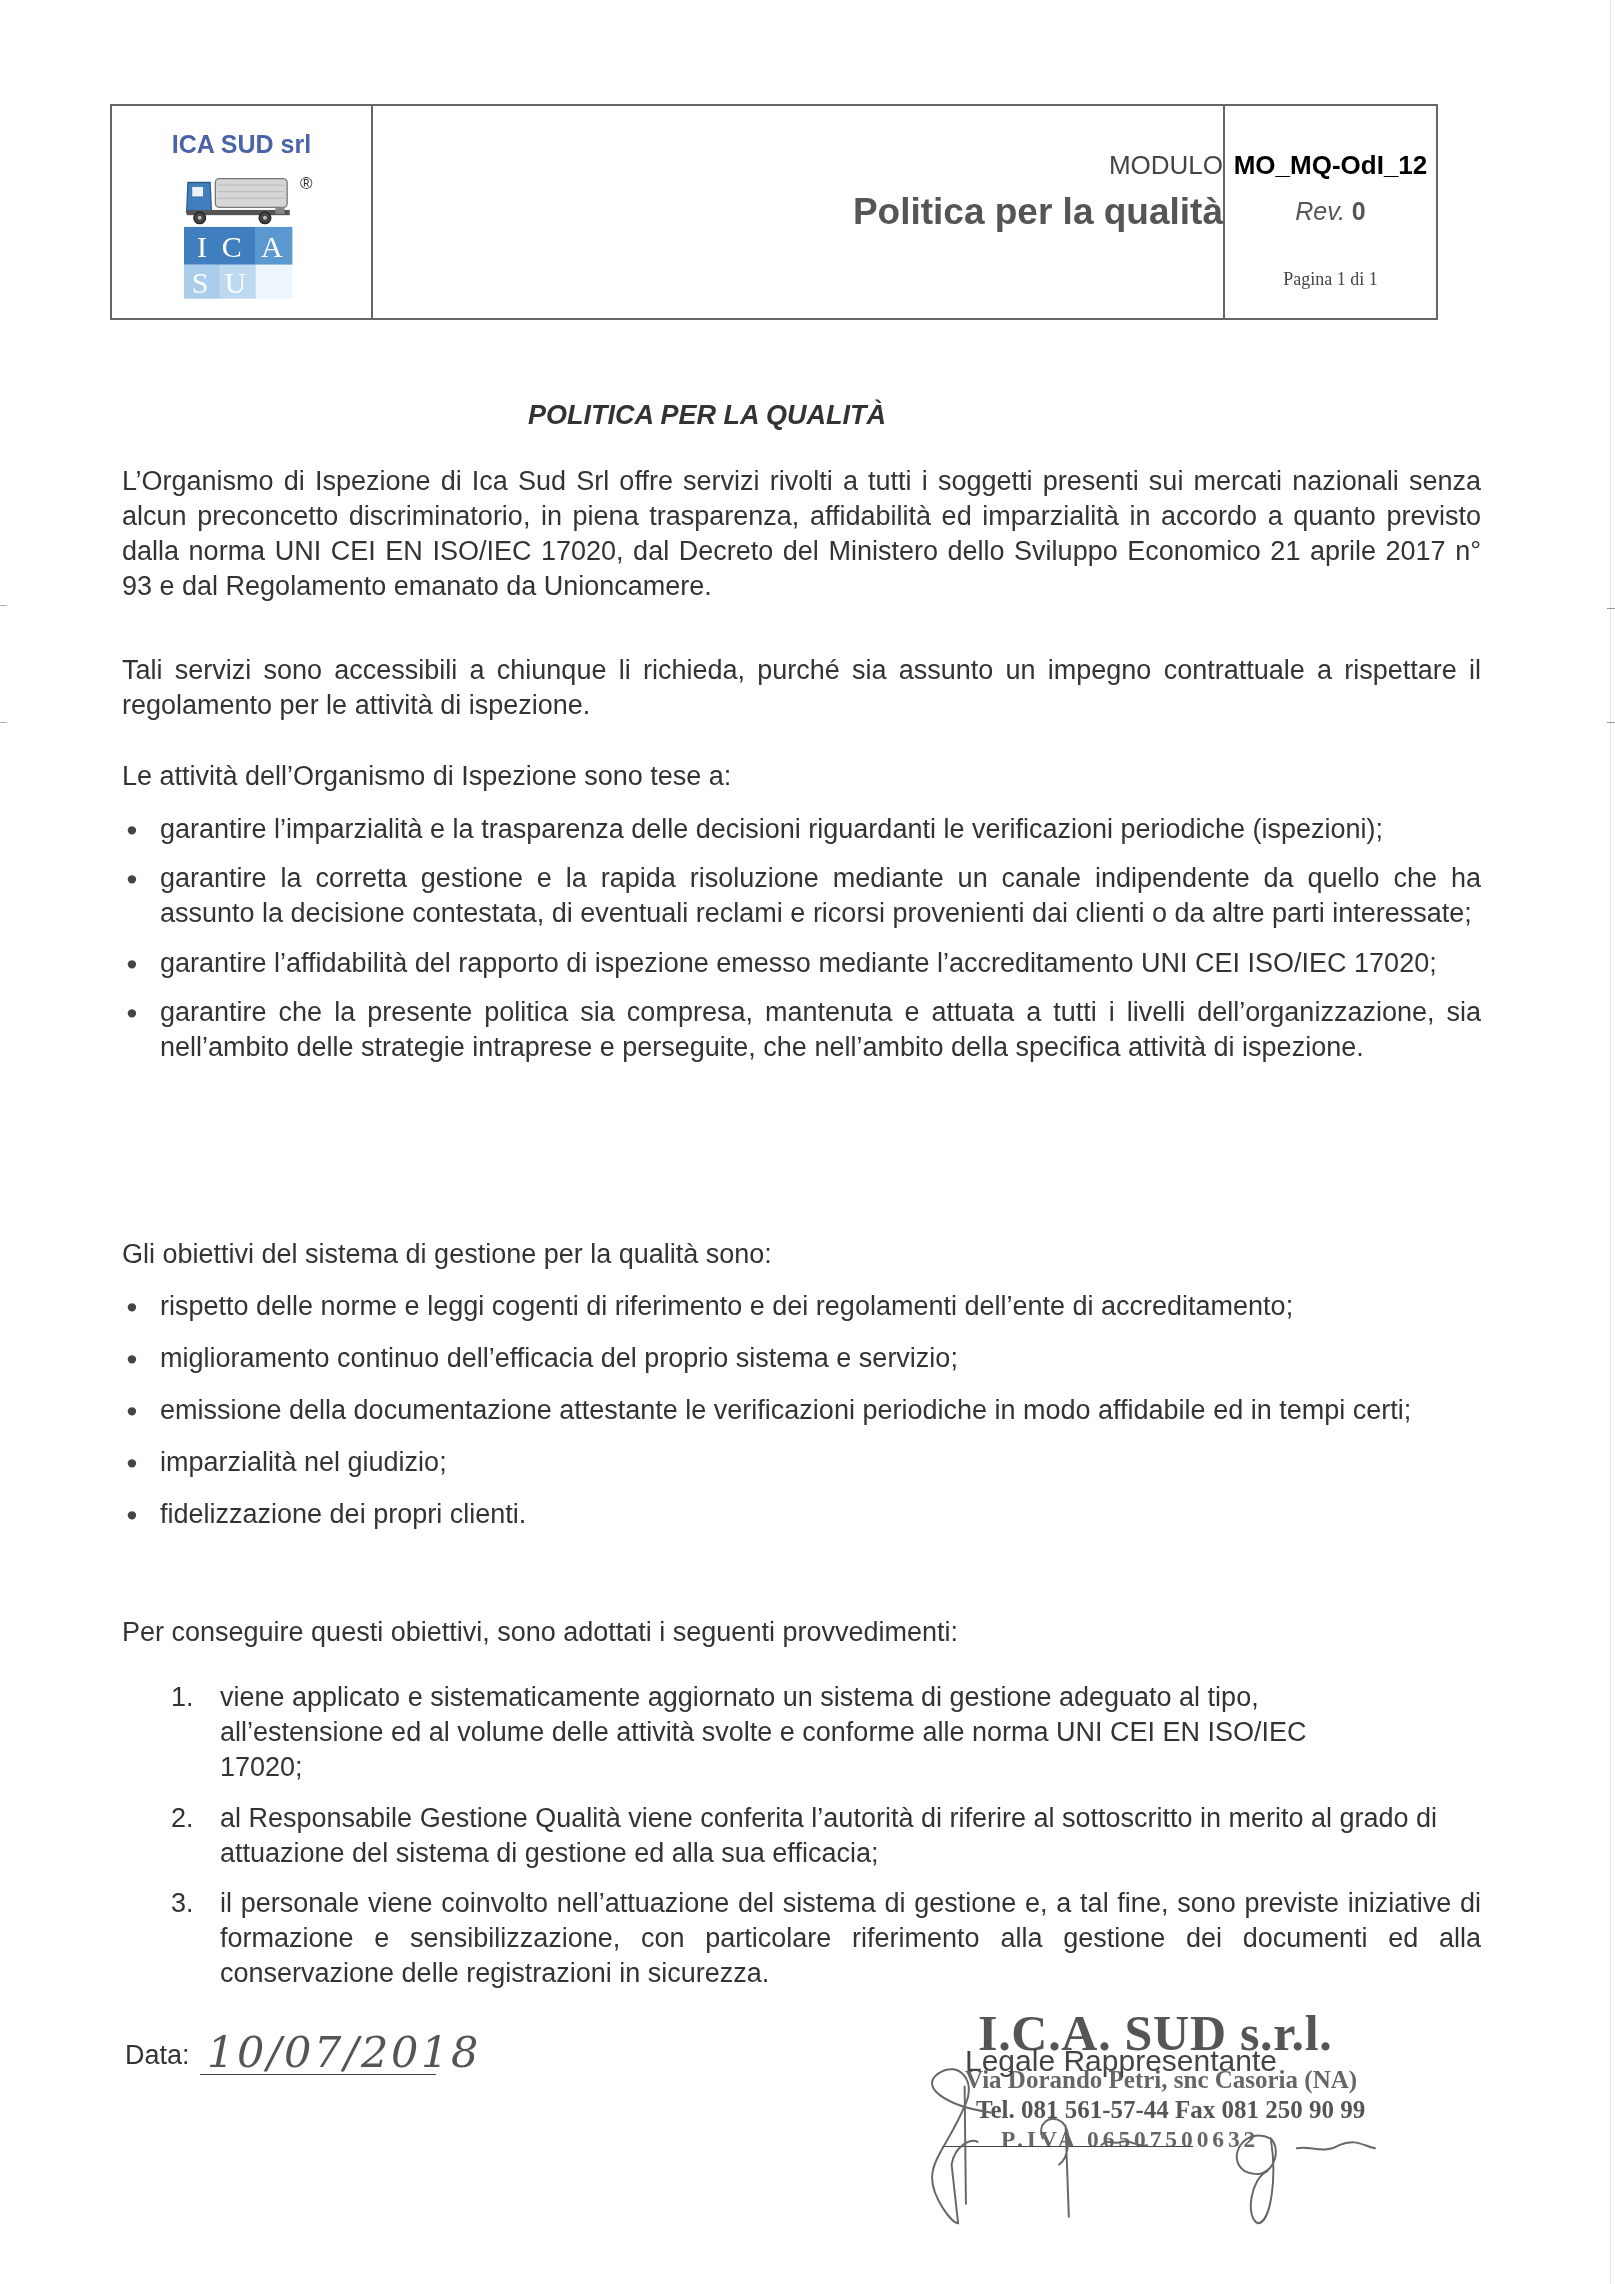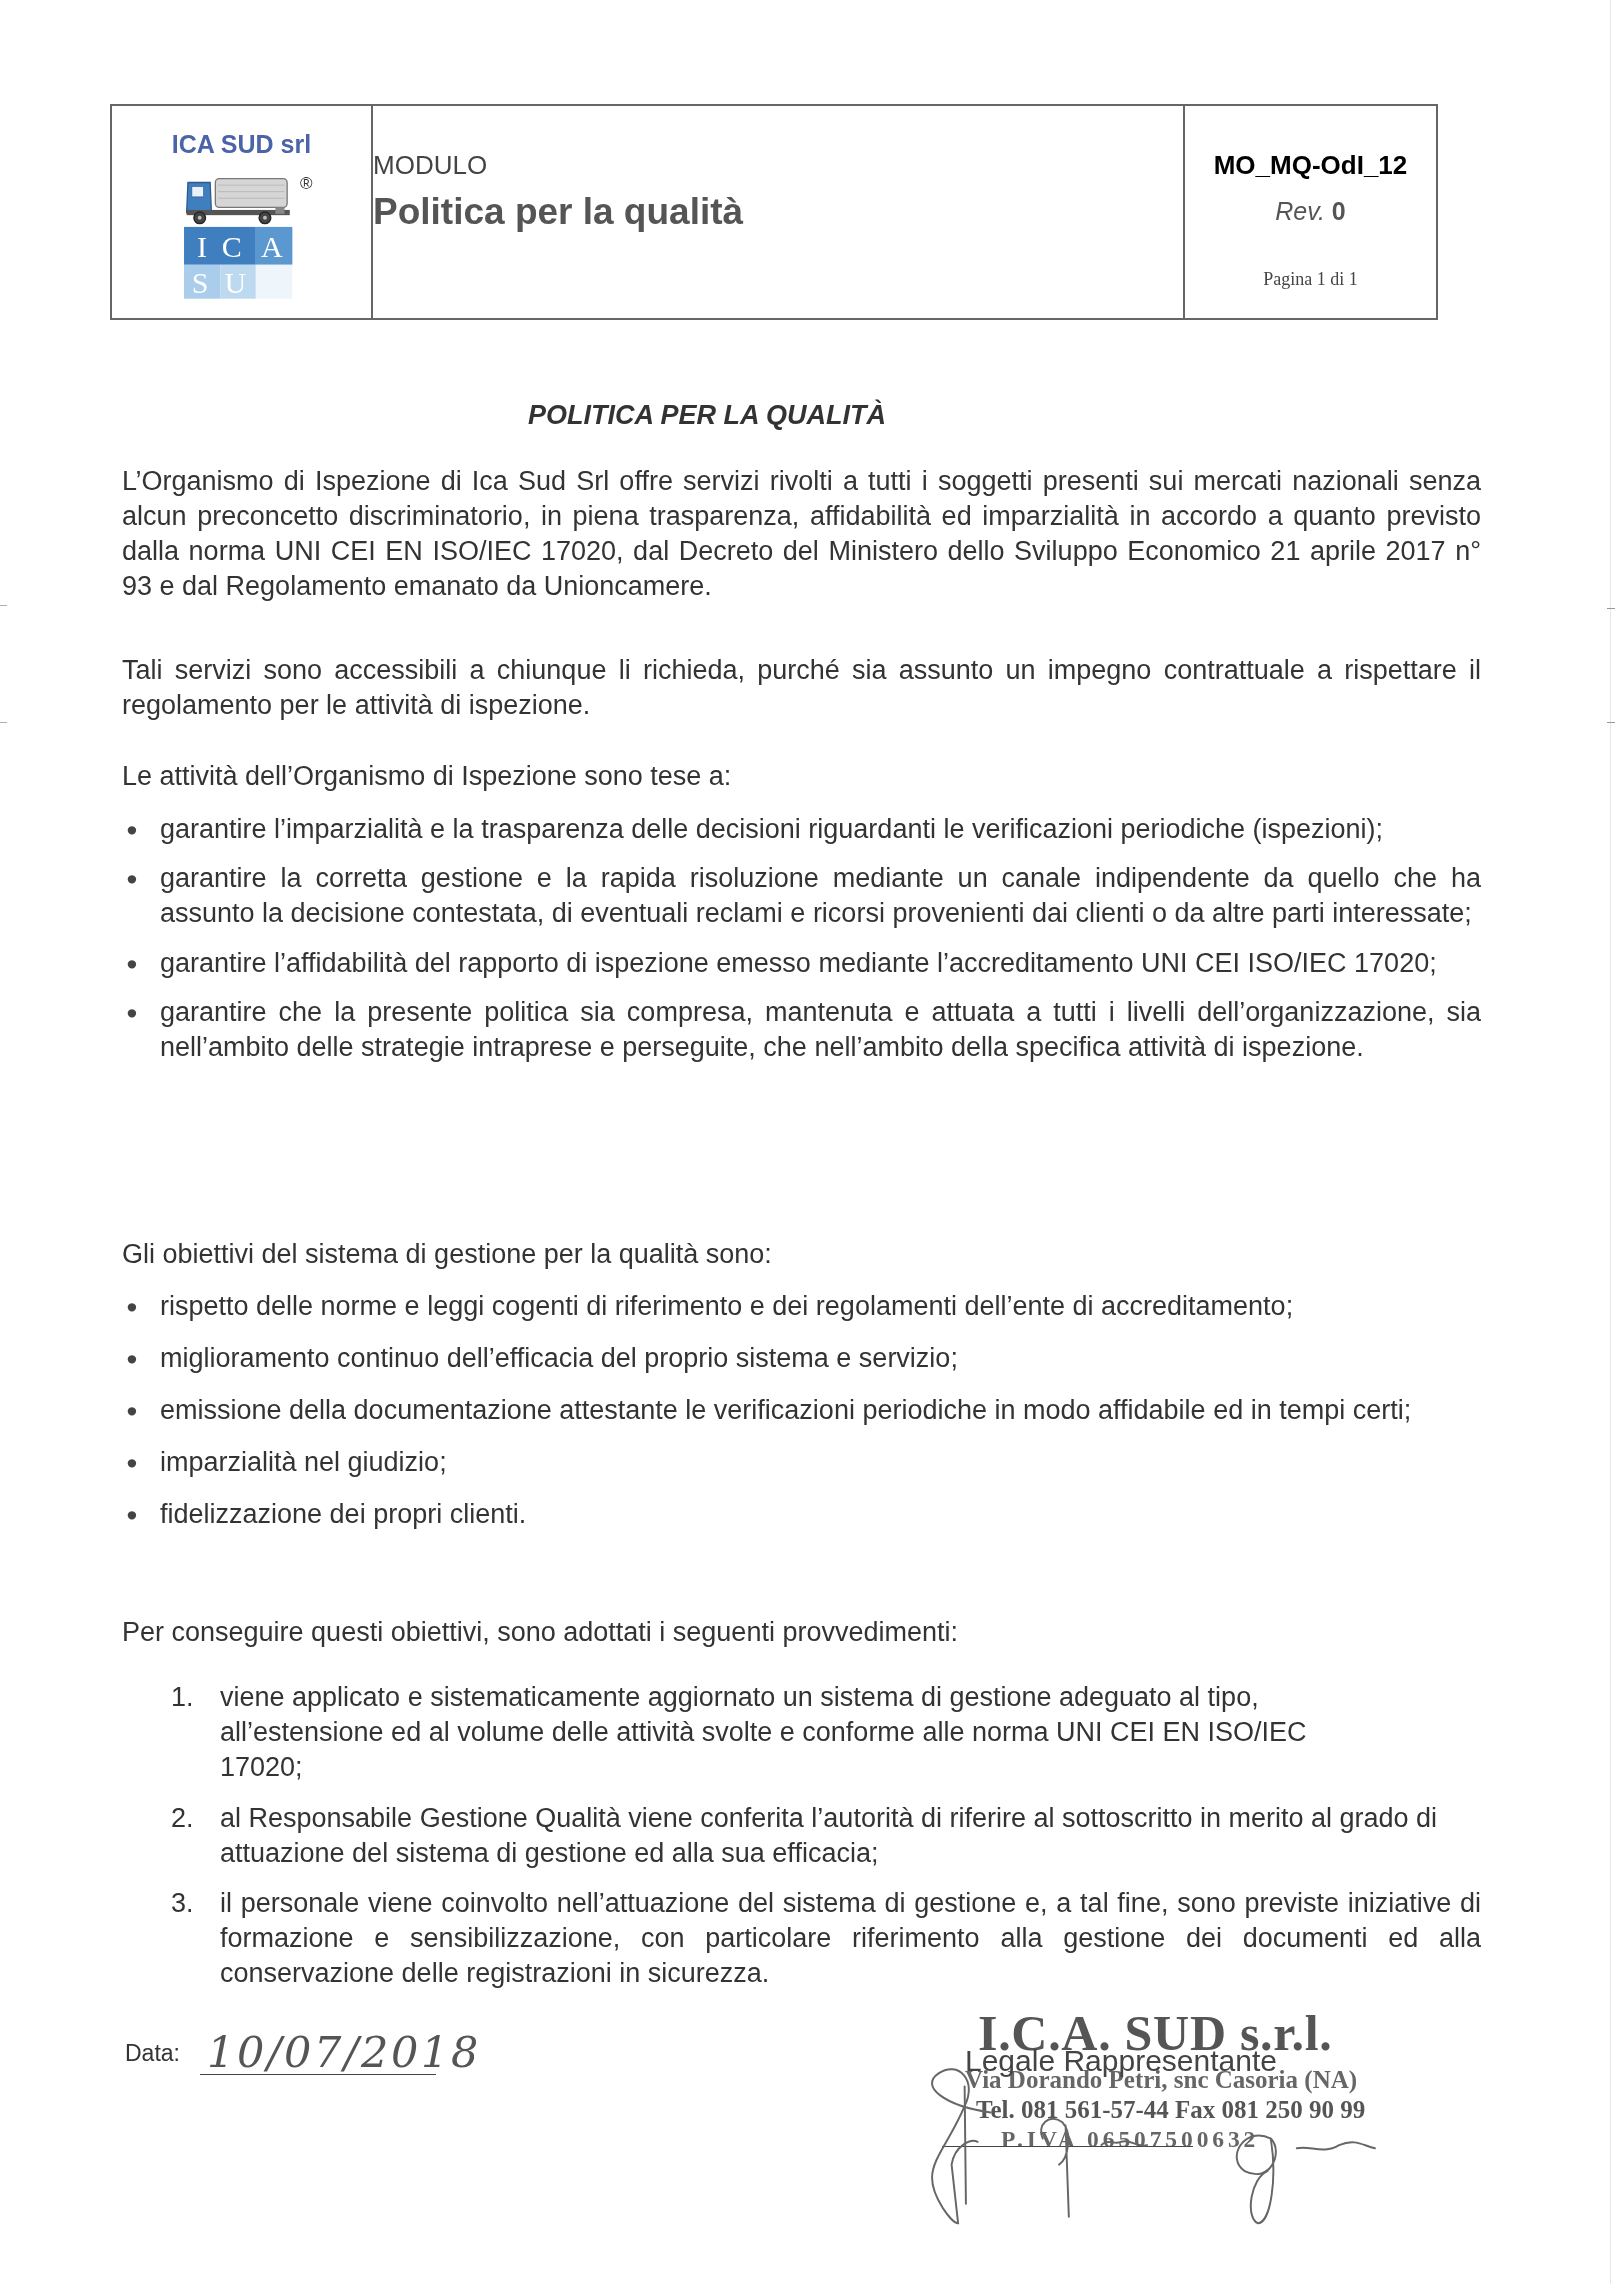--- a/index.html
+++ b/index.html
@@ -11,21 +11,21 @@
   .edge-tick { position: absolute; height: 1.3px; width: 7.8px; background: #9a9a9a; }
   .edge-tick.r1 { left: 1607px; top: 608px; }
   .edge-tick.r2 { left: 1607px; top: 722px; }
   .edge-tick.l1 { left: 0; top: 605px; width: 6.5px; background:#b0b0b0; }
   .edge-tick.l2 { left: 0; top: 722px; width: 6.5px; background:#b0b0b0; }
 
   
   .hdr { position: absolute; left: 110px; top: 104px; width: 1328px; height: 216px;
          border: 2px solid #666; box-sizing: border-box; display: flex; }
   .hdr .c1 { width: 259px; border-right: 2px solid #666; position: relative; }
-  .hdr .c2 { width: 810px; border-right: 2px solid #666; position: relative; text-align: left; }
+  .hdr .c2 { width: 810px; border-right: 2px solid #666; position: relative; text-align: right; padding-left: 40px; }
   .hdr .c3 { flex: 1; position: relative; text-align: center; }
 
   .brand { position: absolute; left: 0; right: 0; top: 23.5px; text-align: center;
            font-weight: bold; font-size: 25px; color: #4b63a8; }
   .logo { position: absolute; left: 72px; top: 70px; width: 111px; height: 124px; }
   .reg { position: absolute; left: 188px; top: 68px; font-size: 17px; color: #333; }
 
   .modulo { position: absolute; left: 0; right: 0; top: 44px; font-size: 26px; color: #444; }
   .doc-title { position: absolute; left: 0; right: 0; top: 85px; font-size: 37px; font-weight: bold; color: #555; }
   .doc-sub { position: absolute; left: 0; right: 0; top: 145px; font-size: 25px; color: #555; }
@@ -49,21 +49,21 @@
               text-align: justify; color: #333; }
   .blist li .dot { position: absolute; left: 3.9px; top: 0; font-size: 19.6px; color: #444; }
 
   .nlist { position: absolute; left: 171px; width: 1310px; margin: 0; padding: 0; list-style: none; }
   .nlist li { position: relative; padding-left: 49px; font-size: 27px; line-height: 35px;
               text-align: justify; color: #333; }
   .nlist li.left { text-align: left; }
   .nlist li .num { position: absolute; left: 0; top: 0; }
 
   
-  .date-label { position: absolute; left: 125px; top: 2040px; font-size: 23px; color: #333; }
+  .date-label { position: absolute; left: 125px; top: 2040px; font-size: 27px; color: #333; }
   .date-line { position: absolute; left: 200px; top: 2074px; width: 236px; height: 1.3px; background: #444; }
   .date-hand { position: absolute; left: 207px; top: 2027px; font-size: 43px; font-family: "DejaVu Serif", serif;
                font-style: italic; color: #555; letter-spacing: 2.6px; }
 
   
   .stamp-name { position: absolute; left: 978px; top: 2004px; font-family: "Liberation Serif", serif;
                 font-weight: bold; font-size: 50px; color: #555; letter-spacing: 0.7px; white-space: nowrap; }
   .legale { position: absolute; left: 965px; top: 2044px; font-size: 30px; color: #444; white-space: nowrap; }
   .stamp-addr { position: absolute; left: 965px; top: 2066px; font-family: "Liberation Serif", serif;
                 font-weight: bold; font-size: 25px; color: #666; white-space: nowrap; }

